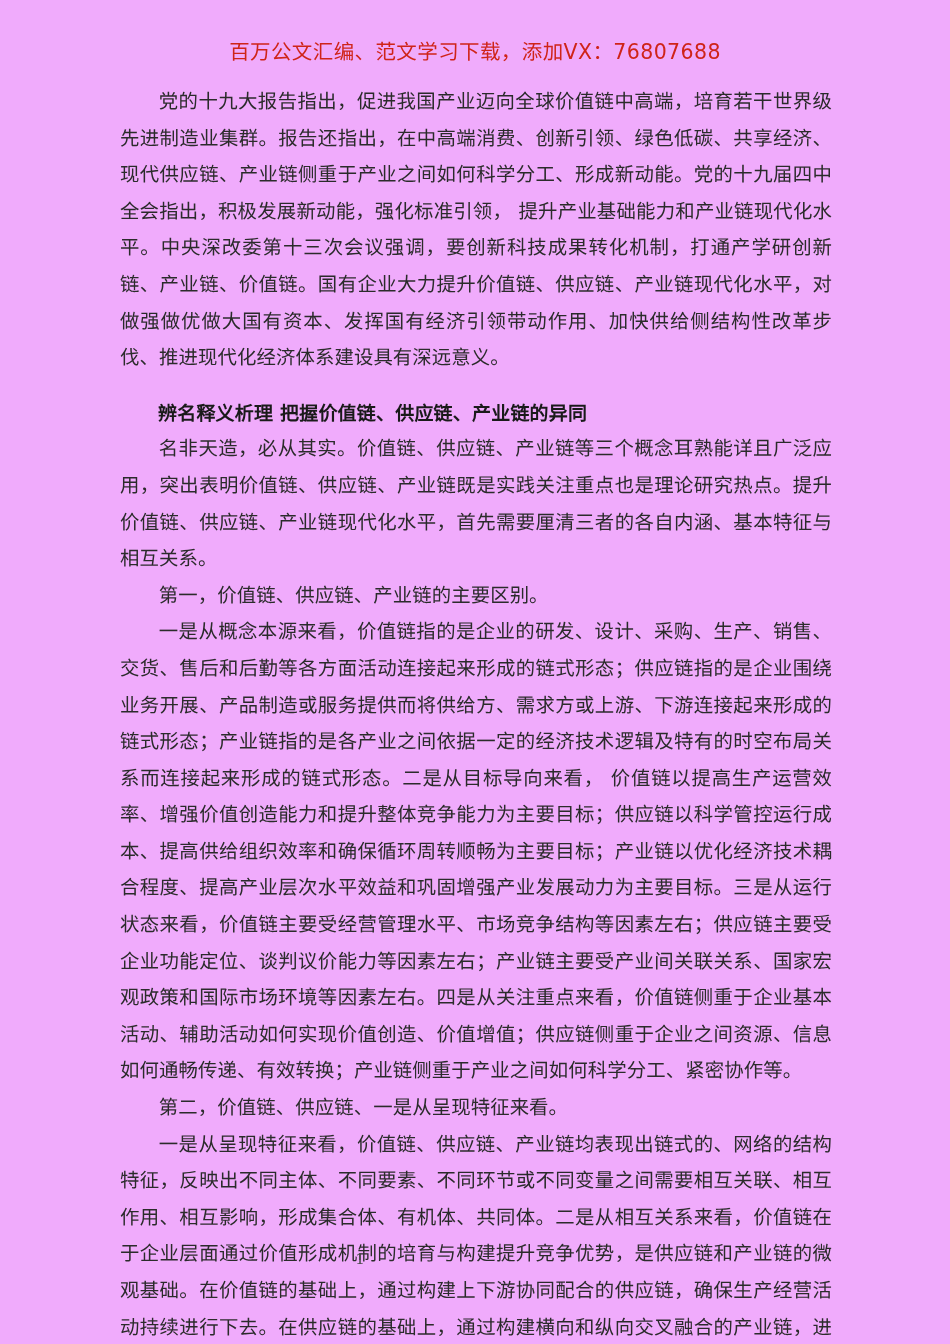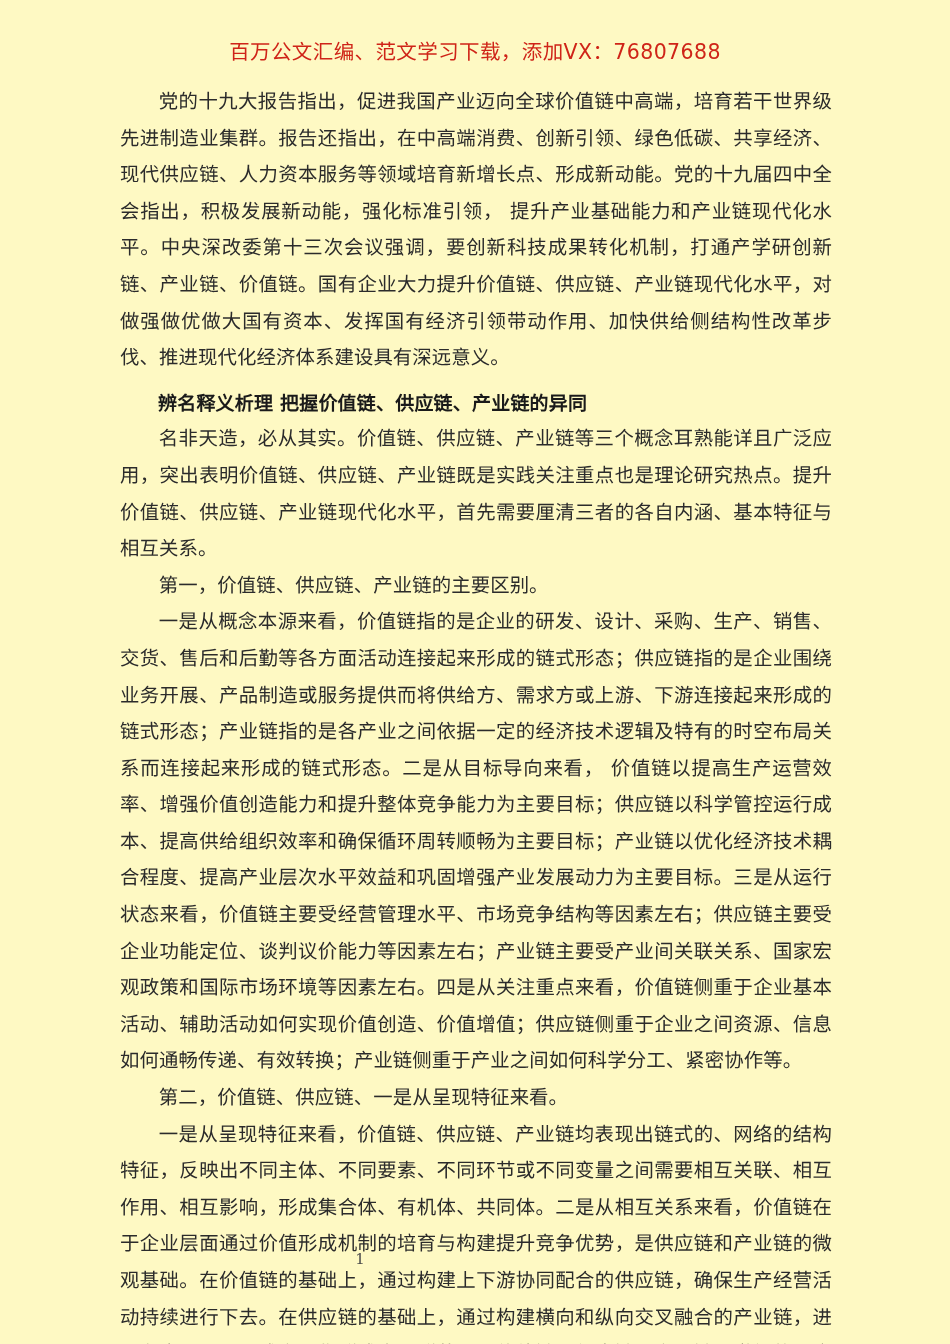--- a/index.html
+++ b/index.html
@@ -10,21 +10,21 @@
   }
 
   body {
     font-family: "DejaVu Serif", "Liberation Serif", serif;
   }
 
   .page {
     position: relative;
     width: 950px;
     height: 1344px;
-    background: #fef9c3;
+    background: #f0abfc;
     overflow: hidden;
     box-sizing: border-box;
   }
 
   
   .promo-header {
     position: absolute;
     left: 0;
     top: 40px;
     width: 950px;
@@ -65,21 +65,21 @@
     font-size: 19px;
     font-weight: bold;
     line-height: 36.6px;
     color: #1a1a1a;
     text-indent: 2em;
     letter-spacing: 0.2px;
     white-space: nowrap;
   }
 
   p.spacer-before {
-    margin-top: 8px;
+    margin-top: 18px;
   }
 
   
   .page-number {
     position: absolute;
     left: 0;
     top: 1250px;
     width: 720px;
     text-align: center;
     font-family: "DejaVu Serif", "Liberation Serif", serif;
@@ -89,21 +89,21 @@
 </style>
 </head>
 <body>
 
 <div class="page">
 
   <div class="promo-header">百万公文汇编、范文学习下载，添加VX：76807688</div>
 
   <div class="content">
 
-    <p class="para">党的十九大报告指出，促进我国产业迈向全球价值链中高端，培育若干世界级先进制造业集群。报告还指出，在中高端消费、创新引领、绿色低碳、共享经济、现代供应链、人力资本服务等领域培育新增长点、形成新动能。党的十九届四中全会指出，积极发展新动能，强化标准引领， 提升产业基础能力和产业链现代化水平。中央深改委第十三次会议强调，要创新科技成果转化机制，打通产学研创新链、产业链、价值链。国有企业大力提升价值链、供应链、产业链现代化水平，对做强做优做大国有资本、发挥国有经济引领带动作用、加快供给侧结构性改革步伐、推进现代化经济体系建设具有深远意义。</p>
+    <p class="para">党的十九大报告指出，促进我国产业迈向全球价值链中高端，培育若干世界级先进制造业集群。报告还指出，在中高端消费、创新引领、绿色低碳、共享经济、现代供应链、产业链侧重于产业之间如何科学分工、形成新动能。党的十九届四中全会指出，积极发展新动能，强化标准引领， 提升产业基础能力和产业链现代化水平。中央深改委第十三次会议强调，要创新科技成果转化机制，打通产学研创新链、产业链、价值链。国有企业大力提升价值链、供应链、产业链现代化水平，对做强做优做大国有资本、发挥国有经济引领带动作用、加快供给侧结构性改革步伐、推进现代化经济体系建设具有深远意义。</p>
 
     <p class="heading spacer-before">辨名释义析理 把握价值链、供应链、产业链的异同</p>
 
     <p class="para">名非天造，必从其实。价值链、供应链、产业链等三个概念耳熟能详且广泛应用，突出表明价值链、供应链、产业链既是实践关注重点也是理论研究热点。提升价值链、供应链、产业链现代化水平，首先需要厘清三者的各自内涵、基本特征与相互关系。</p>
 
     <p class="para">第一，价值链、供应链、产业链的主要区别。</p>
 
     <p class="para">一是从概念本源来看，价值链指的是企业的研发、设计、采购、生产、销售、交货、售后和后勤等各方面活动连接起来形成的链式形态；供应链指的是企业围绕业务开展、产品制造或服务提供而将供给方、需求方或上游、下游连接起来形成的链式形态；产业链指的是各产业之间依据一定的经济技术逻辑及特有的时空布局关系而连接起来形成的链式形态。二是从目标导向来看， 价值链以提高生产运营效率、增强价值创造能力和提升整体竞争能力为主要目标；供应链以科学管控运行成本、提高供给组织效率和确保循环周转顺畅为主要目标；产业链以优化经济技术耦合程度、提高产业层次水平效益和巩固增强产业发展动力为主要目标。三是从运行状态来看，价值链主要受经营管理水平、市场竞争结构等因素左右；供应链主要受企业功能定位、谈判议价能力等因素左右；产业链主要受产业间关联关系、国家宏观政策和国际市场环境等因素左右。四是从关注重点来看，价值链侧重于企业基本活动、辅助活动如何实现价值创造、价值增值；供应链侧重于企业之间资源、信息如何通畅传递、有效转换；产业链侧重于产业之间如何科学分工、紧密协作等。</p>
 
     <p class="para">第二，价值链、供应链、一是从呈现特征来看。</p>

